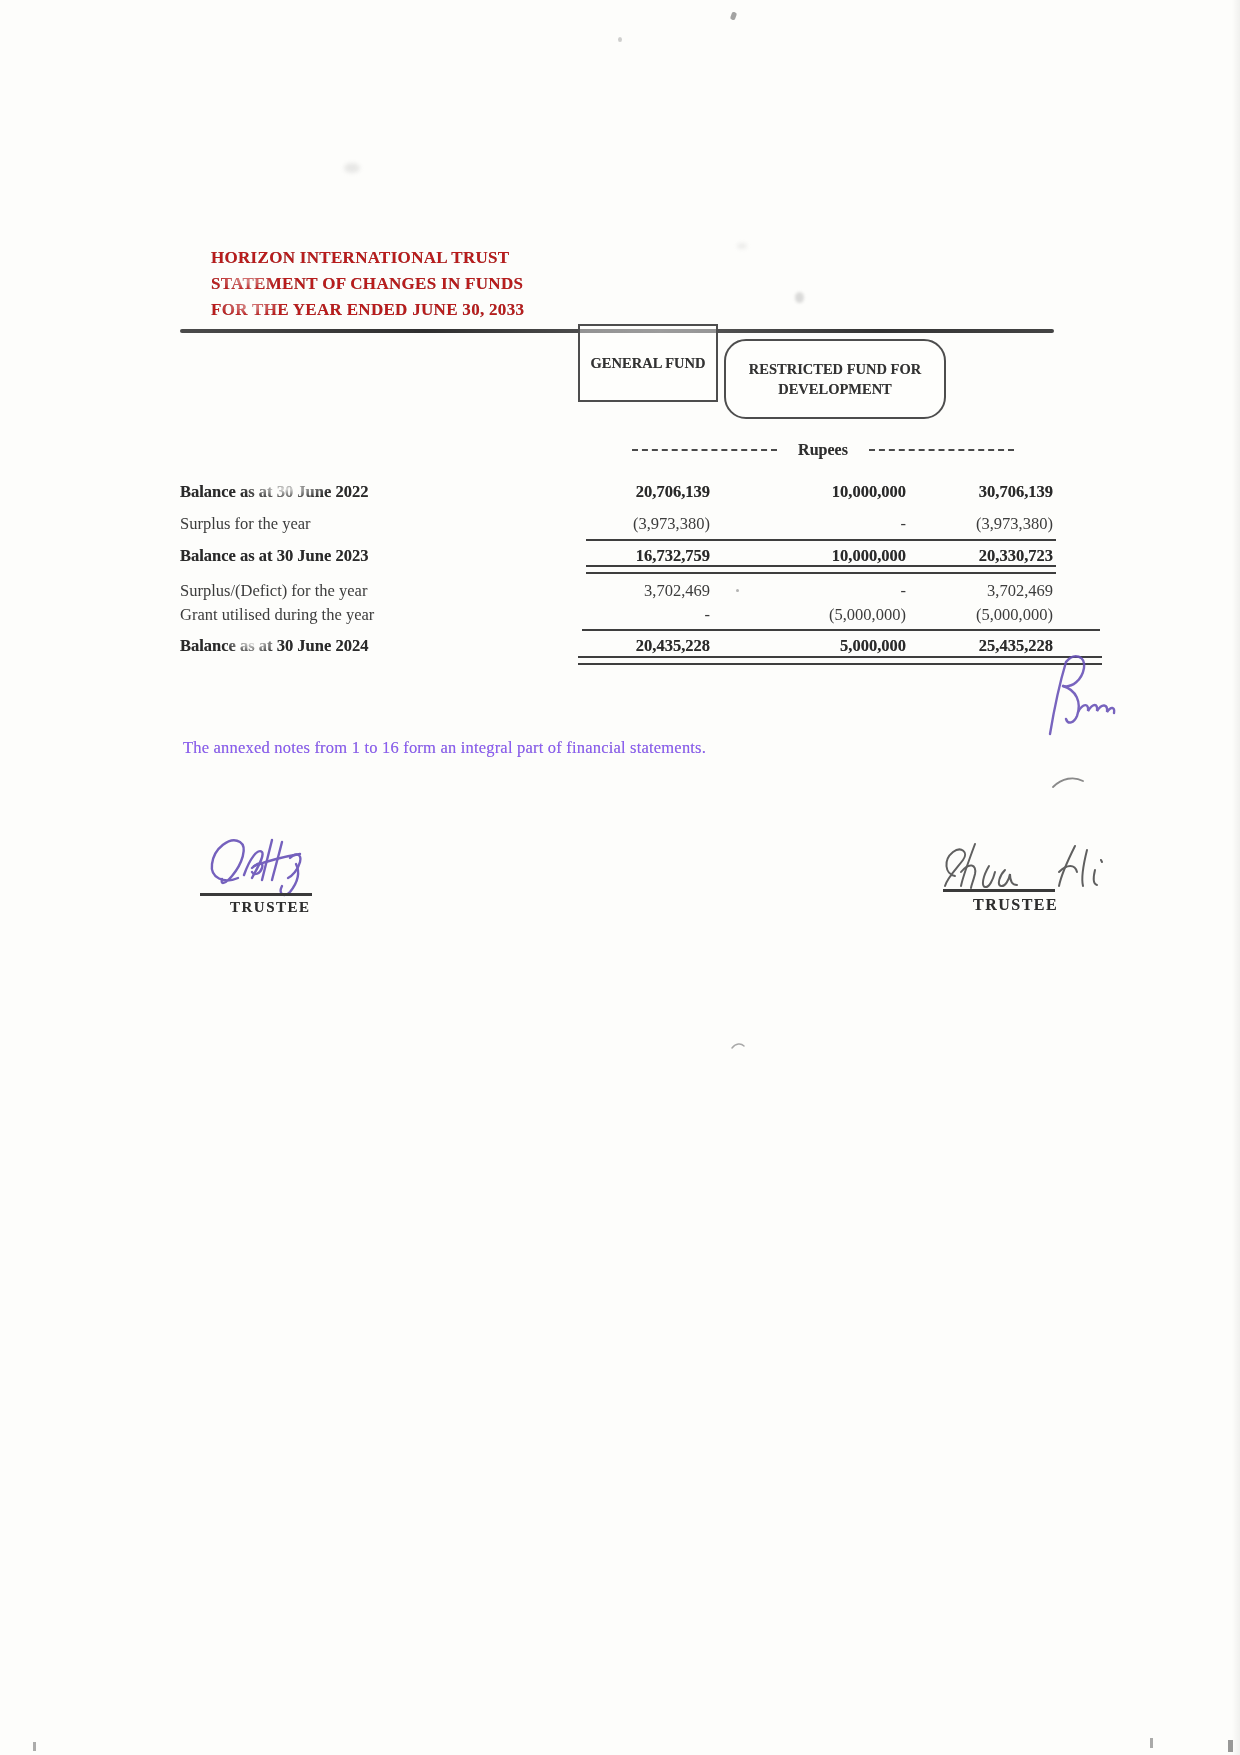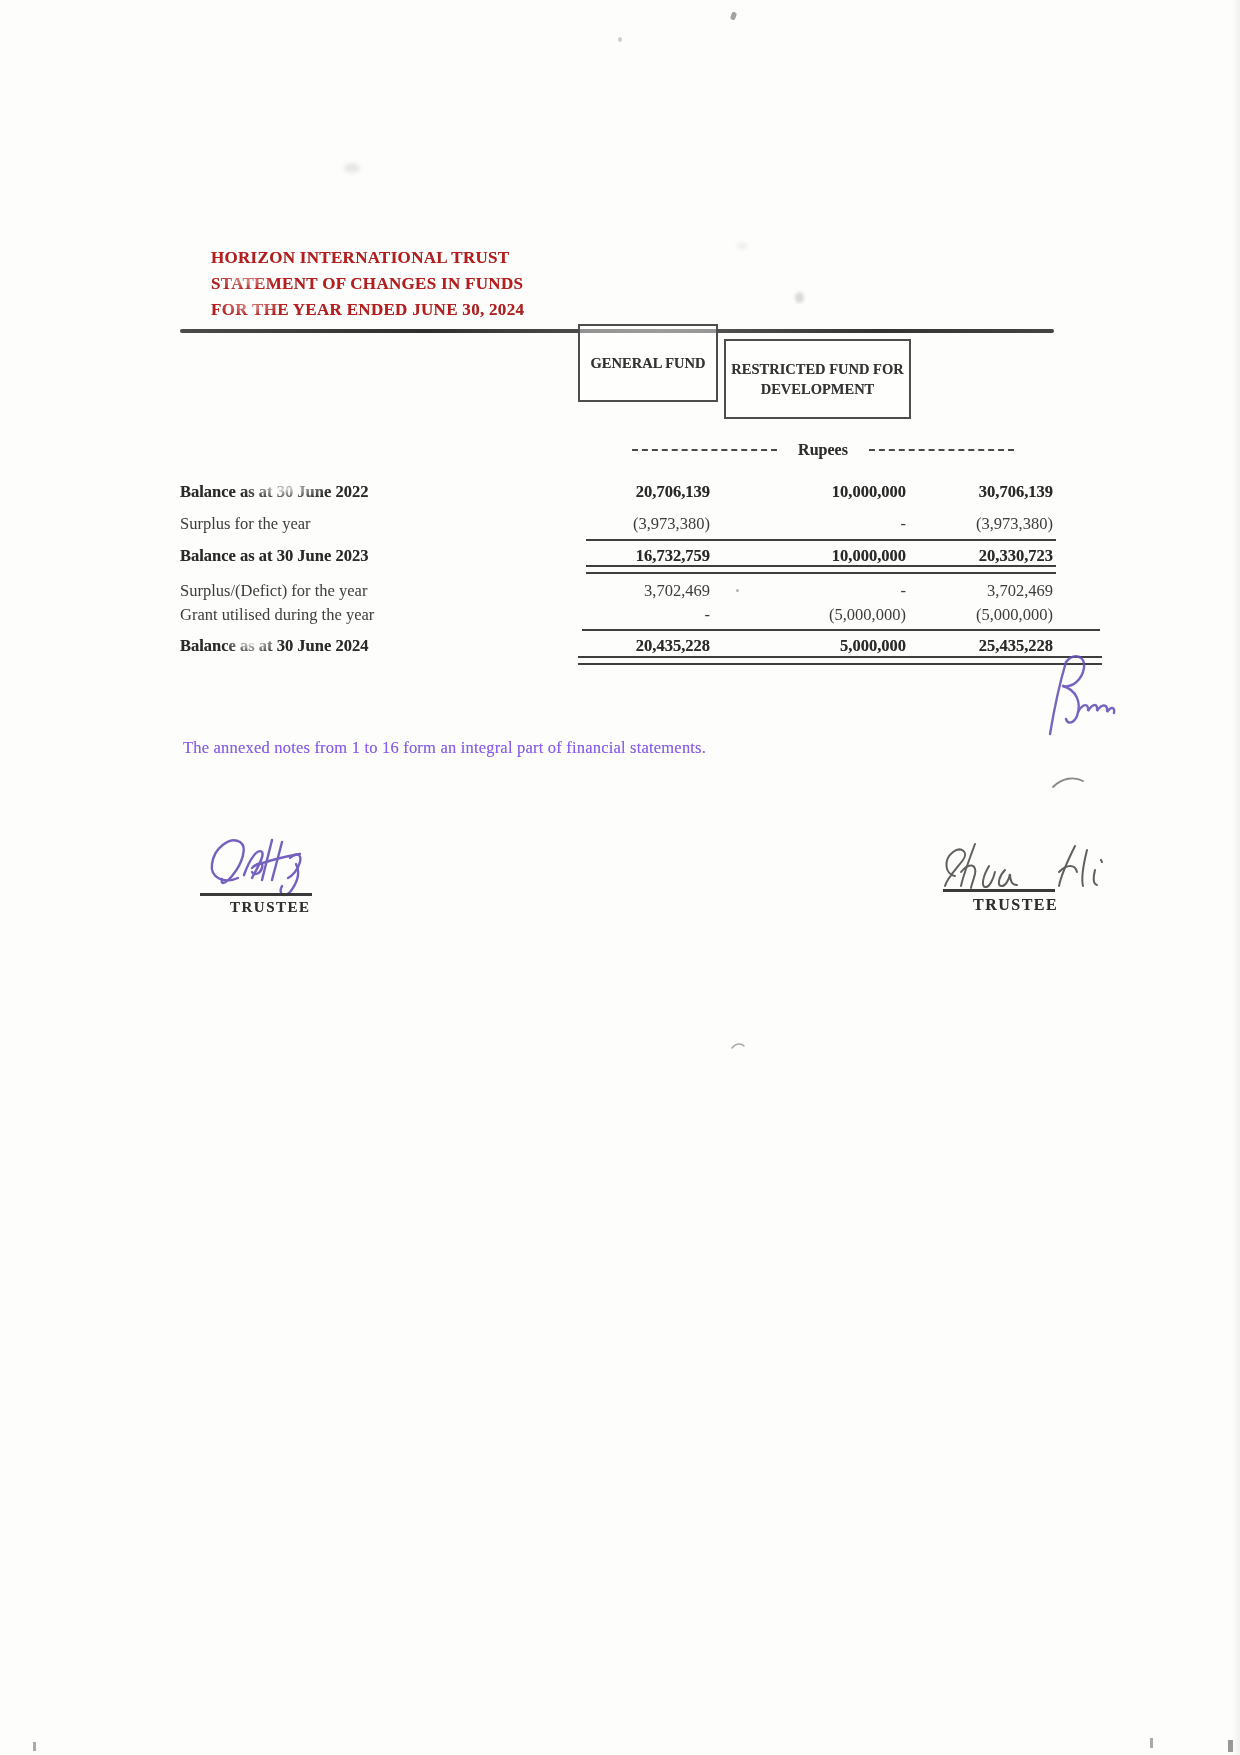--- a/index.html
+++ b/index.html
@@ -13,21 +13,21 @@
     text-shadow:0 0 .5px rgba(40,40,40,.45);margin-left:30px;}
   .title-rule{position:absolute;left:180px;top:329px;width:874px;height:4px;
     background:linear-gradient(90deg,#4b4b4b,#2f2f2f 28%,#5a5a5a 55%,#333 80%,#444);
     border-radius:2px;}
   
   .hbox{position:absolute;border:2px solid #4d4d4d;display:flex;align-items:center;
     justify-content:center;text-align:center;font-weight:bold;font-size:14.5px;
     line-height:20px;color:#333;padding:2px 5px;box-sizing:border-box;
     background:rgba(255,255,255,.4);text-shadow:0 0 .4px rgba(40,40,40,.4);}
   .hbox.general{left:578px;top:324px;width:140px;height:78px;text-align:center;}
-  .hbox.restricted{left:724px;top:339px;width:187px;height:80px;}
+  .hbox.restricted{left:724px;top:339px;width:222px;height:80px;border-radius:22px;}
   .hbox.total{left:915px;top:347px;width:138px;height:68px;}
   
   .rupees-row{position:absolute;left:632px;top:441px;width:382px;display:flex;
     align-items:center;gap:21px;}
   .dash-seg{flex:1;height:0;border-top:2.5px dashed #4a4a4a;}
   .rupees-label{font-weight:bold;font-size:16px;color:#2f2f2f;
     text-shadow:0 0 .4px rgba(40,40,40,.4);}
   
   .trow{position:absolute;left:180px;width:873px;display:grid;
     grid-template-columns:400px 130px 196px 147px;font-size:16.5px;line-height:19px;
@@ -53,21 +53,21 @@
     background:linear-gradient(90deg,rgba(0,0,0,0),rgba(0,0,0,.05));}
 </style>
 </head>
 <body>
 
 <div class="page">
 
   <div class="title-block">
     <div>HORIZON INTERNATIONAL TRUST</div>
     <div>STATEMENT OF CHANGES IN FUNDS</div>
-    <div>FOR THE YEAR ENDED JUNE 30, 2024</div>
+    <div>FOR THE YEAR ENDED JUNE 30, 2033</div>
   </div>
   <div class="title-rule"></div>
 
   <div class="hbox general">GENERAL FUND</div>
   <div class="hbox restricted">RESTRICTED FUND FOR DEVELOPMENT</div>
 
   <div class="rupees-row">
     <span class="dash-seg"></span>
     <span class="rupees-label">Rupees</span>
     <span class="dash-seg"></span>

